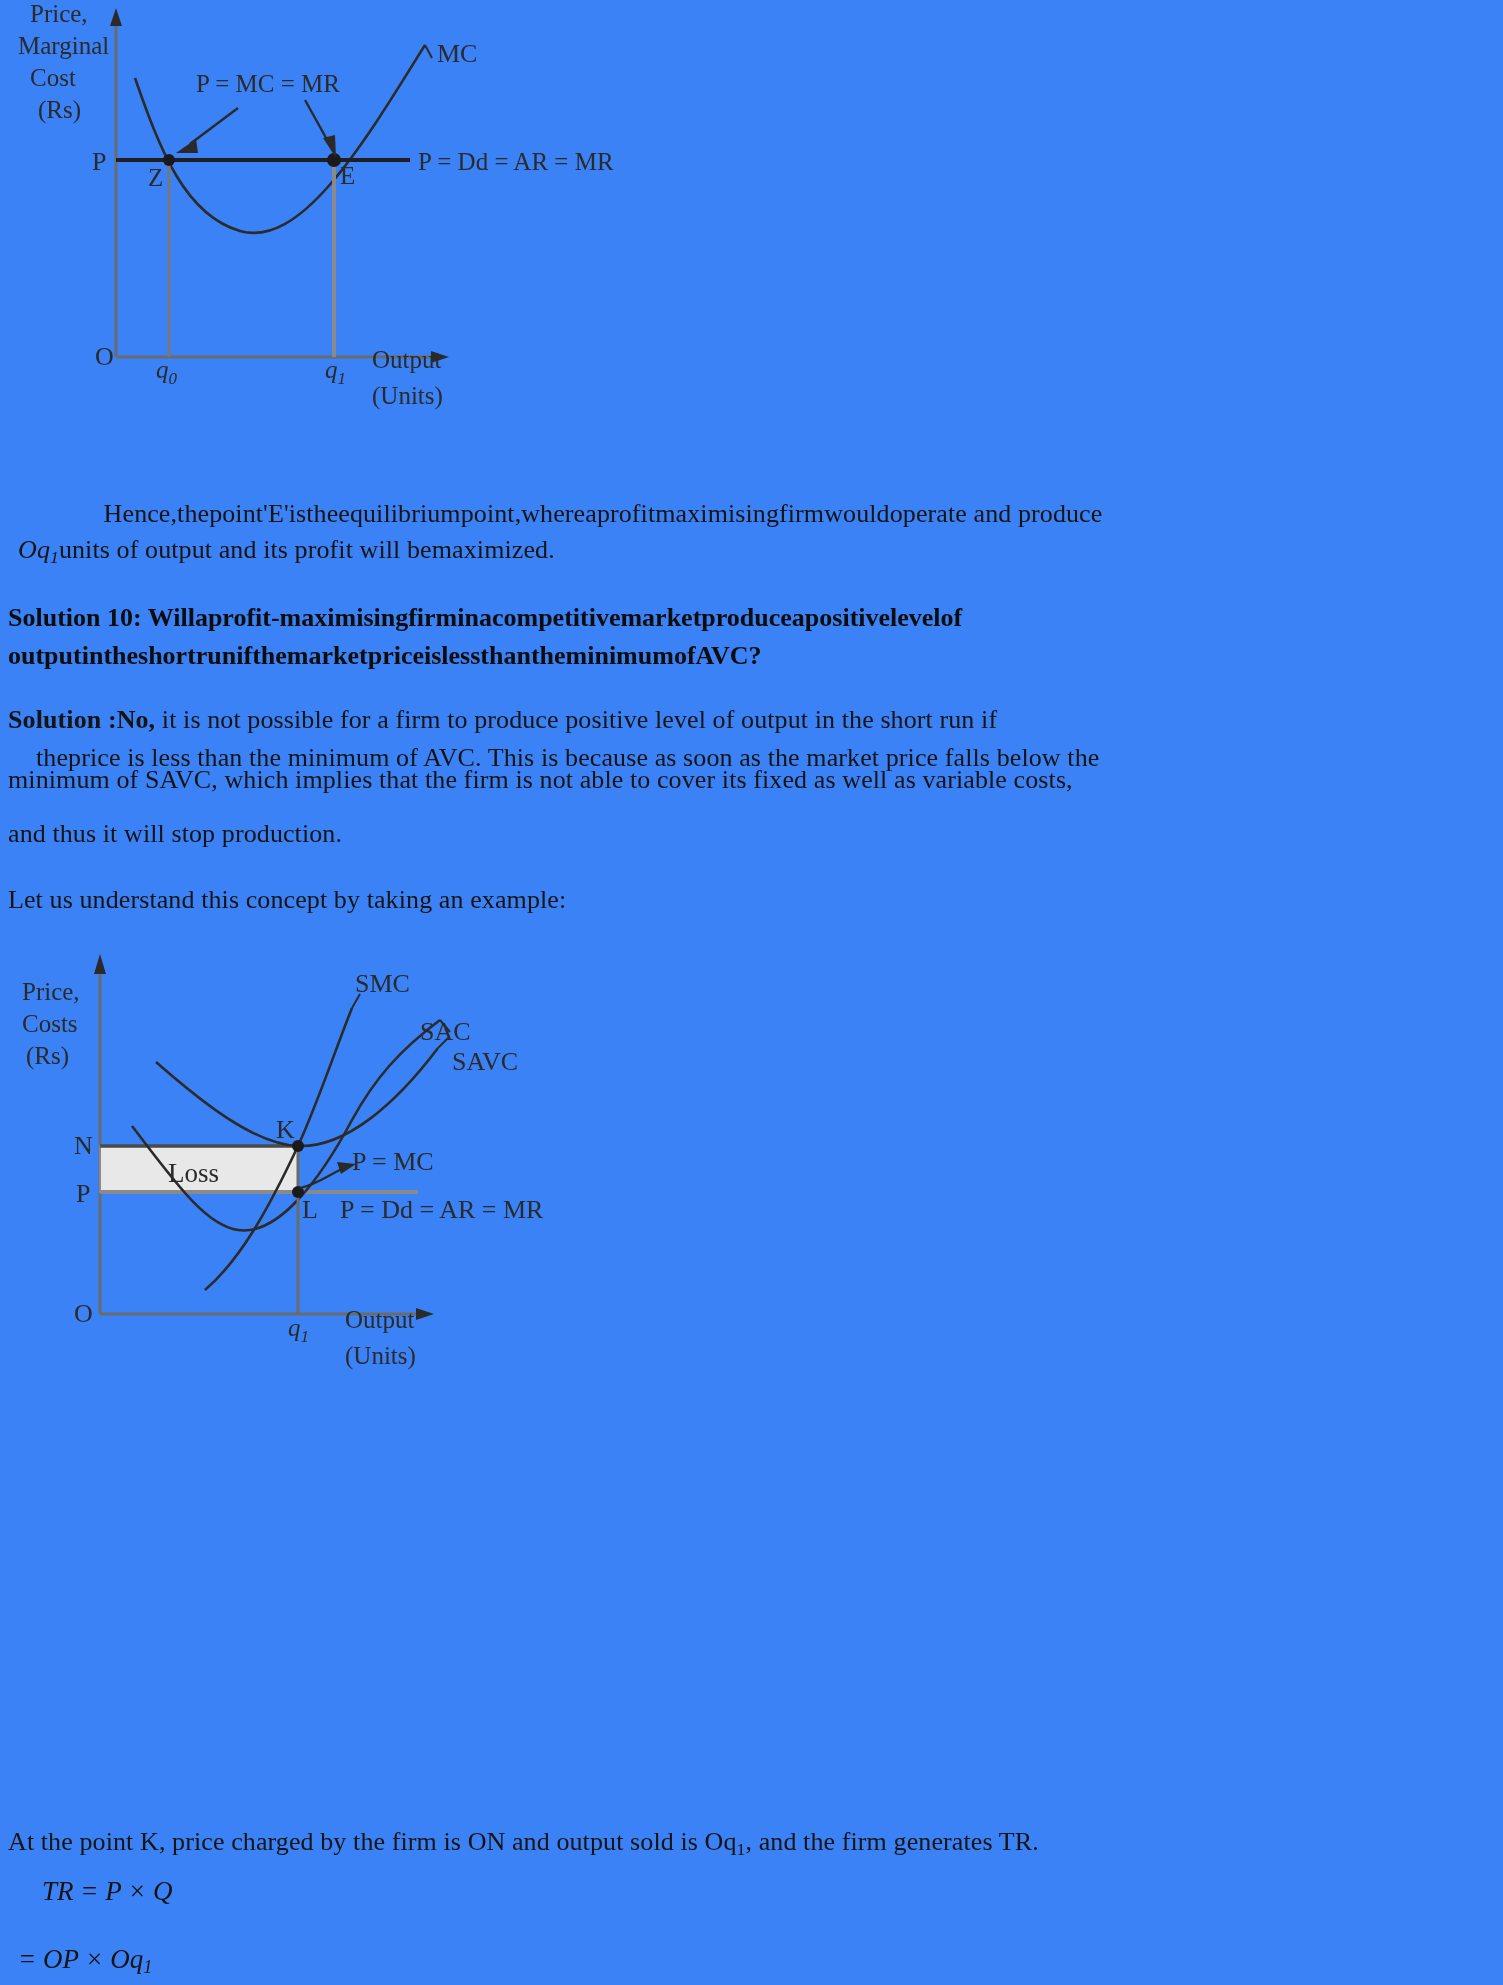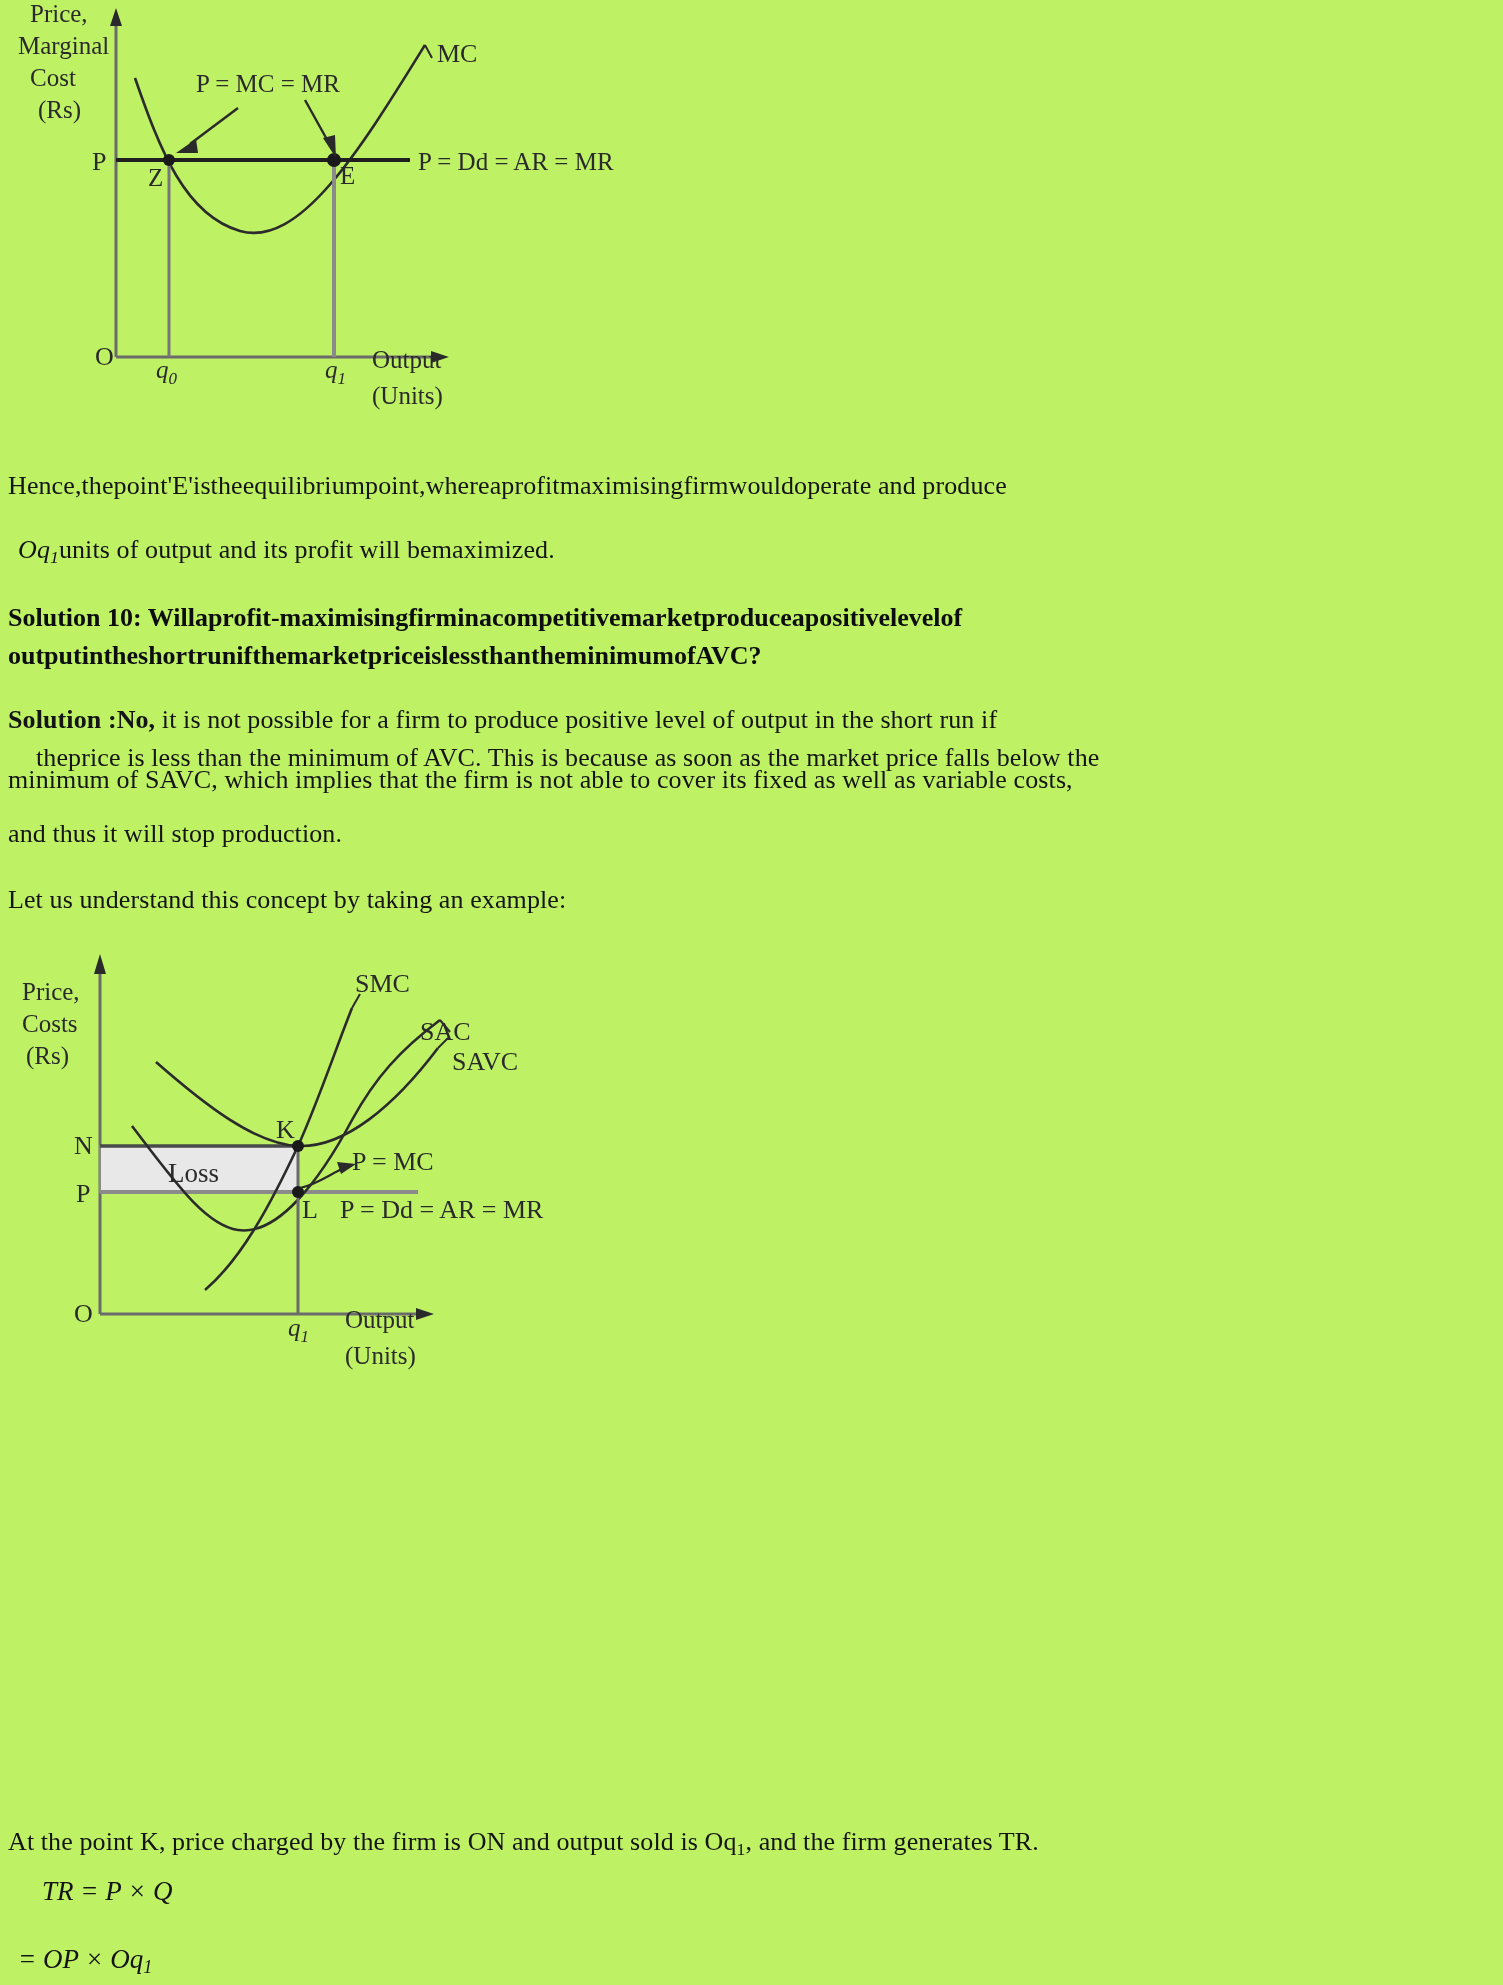--- a/index.html
+++ b/index.html
@@ -13,21 +13,21 @@
     position: relative;
     font-family: "Liberation Serif", "DejaVu Serif", serif;
     color: #1a1a1a;
     overflow: hidden;
   }
 
   .page {
     position: relative;
     width: 1503px;
     height: 1985px;
-    background: #bef264;
+    background: #3b82f6;
   }
 
   
   .para {
     position: absolute;
     font-size: 26px;
     line-height: 40px;
     color: #141414;
     letter-spacing: 0.1px;
   }
@@ -119,21 +119,21 @@
       <text class="fig-label" x="418" y="170" font-size="25">P = Dd = AR = MR</text>
 
       <text class="fig-label" x="95" y="365" font-size="26">O</text>
       <text class="fig-label" x="156" y="378" font-size="25" font-style="italic">q<tspan font-size="17" dy="6">0</tspan></text>
       <text class="fig-label" x="325" y="378" font-size="25" font-style="italic">q<tspan font-size="17" dy="6">1</tspan></text>
       <text class="fig-label" x="372" y="368" font-size="25">Output</text>
       <text class="fig-label" x="372" y="404" font-size="25">(Units)</text>
     </svg>
   </div>
 
-  <div class="para" style="left:8px; top:466px; width:1190px;">
+  <div class="para" style="left:8px; top:494px; width:1190px;text-align:center;">
     <span>Hence,thepoint'E'istheequilibriumpoint,whereaprofitmaximisingfirmwouldoperate and produce</span>
   </div>
   <div class="para" style="left:18px; top:530px; width:1190px;">
     <span class="italic">Oq</span><span class="italic sub">1</span><span>units of output and its profit will bemaximized.</span>
   </div>
 
   <div class="qhead" style="left:8px; top:598px; width:1200px;">
     <span>Solution 10:</span><span> Willaprofit-maximisingfirminacompetitivemarketproduceapositivelevelof</span>
   </div>
   <div class="qhead" style="left:8px; top:636px; width:1200px;">

